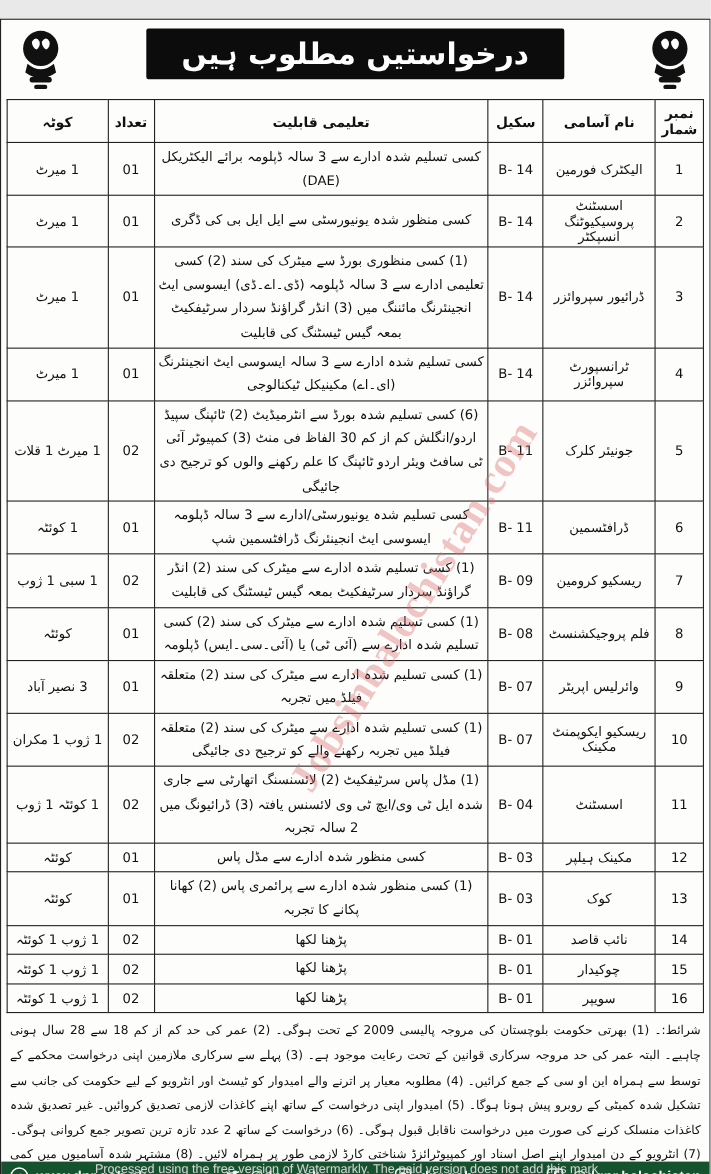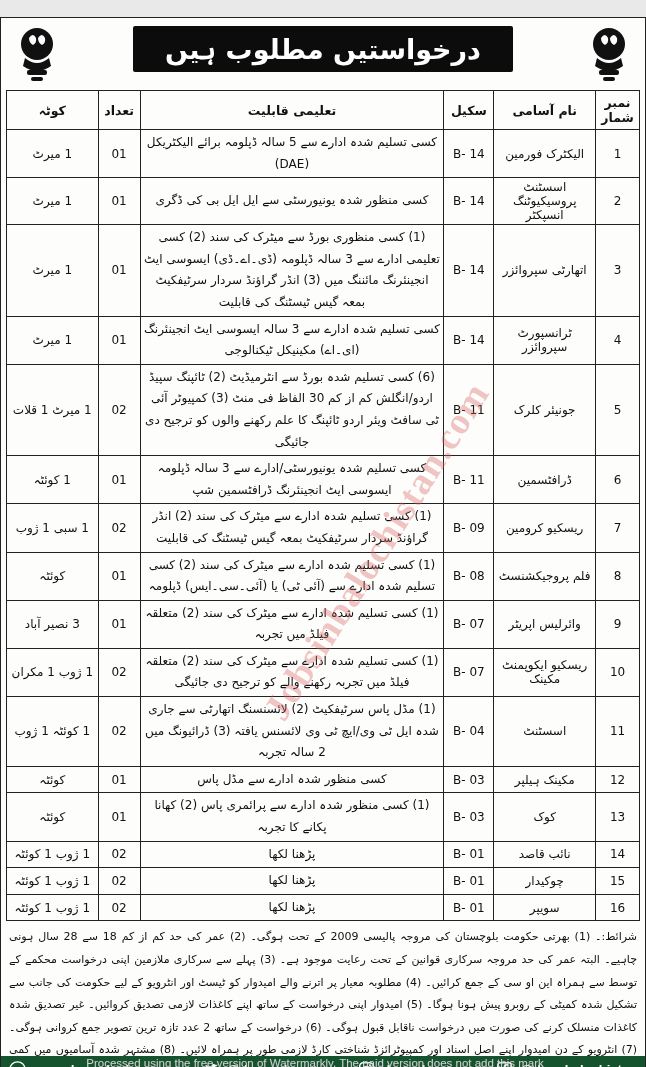--- a/index.html
+++ b/index.html
@@ -126,37 +126,37 @@
         <th>تعلیمی قابلیت</th>
         <th>تعداد</th>
         <th>کوٹہ</th>
       </tr>
     </thead>
     <tbody>
     <tr>
       <td class="serial">1</td>
       <td class="post">الیکٹرک فورمین</td>
       <td class="scale">B- 14</td>
-      <td class="qual">کسی تسلیم شدہ ادارے سے 5 سالہ ڈپلومہ برائے الیکٹریکل (DAE)</td>
+      <td class="qual">کسی تسلیم شدہ ادارے سے 3 سالہ ڈپلومہ برائے الیکٹریکل (DAE)</td>
       <td class="count">01</td>
       <td class="quota">1 میرٹ</td>
     </tr>
 
     <tr>
       <td class="serial">2</td>
       <td class="post">اسسٹنٹ پروسیکیوٹنگ انسپکٹر</td>
       <td class="scale">B- 14</td>
       <td class="qual">کسی منظور شدہ یونیورسٹی سے ایل ایل بی کی ڈگری</td>
       <td class="count">01</td>
       <td class="quota">1 میرٹ</td>
     </tr>
 
     <tr>
       <td class="serial">3</td>
-      <td class="post">اتھارٹی سپروائزر</td>
+      <td class="post">ڈرائیور سپروائزر</td>
       <td class="scale">B- 14</td>
       <td class="qual">(1) کسی منظوری بورڈ سے میٹرک کی سند (2) کسی تعلیمی ادارے سے 3 سالہ ڈپلومہ (ڈی۔اے۔ڈی) ایسوسی ایٹ انجینئرنگ مائننگ میں (3) انڈر گراؤنڈ سردار سرٹیفکیٹ بمعہ گیس ٹیسٹنگ کی قابلیت</td>
       <td class="count">01</td>
       <td class="quota">1 میرٹ</td>
     </tr>
 
     <tr>
       <td class="serial">4</td>
       <td class="post">ٹرانسپورٹ سپروائزر</td>
       <td class="scale">B- 14</td>

